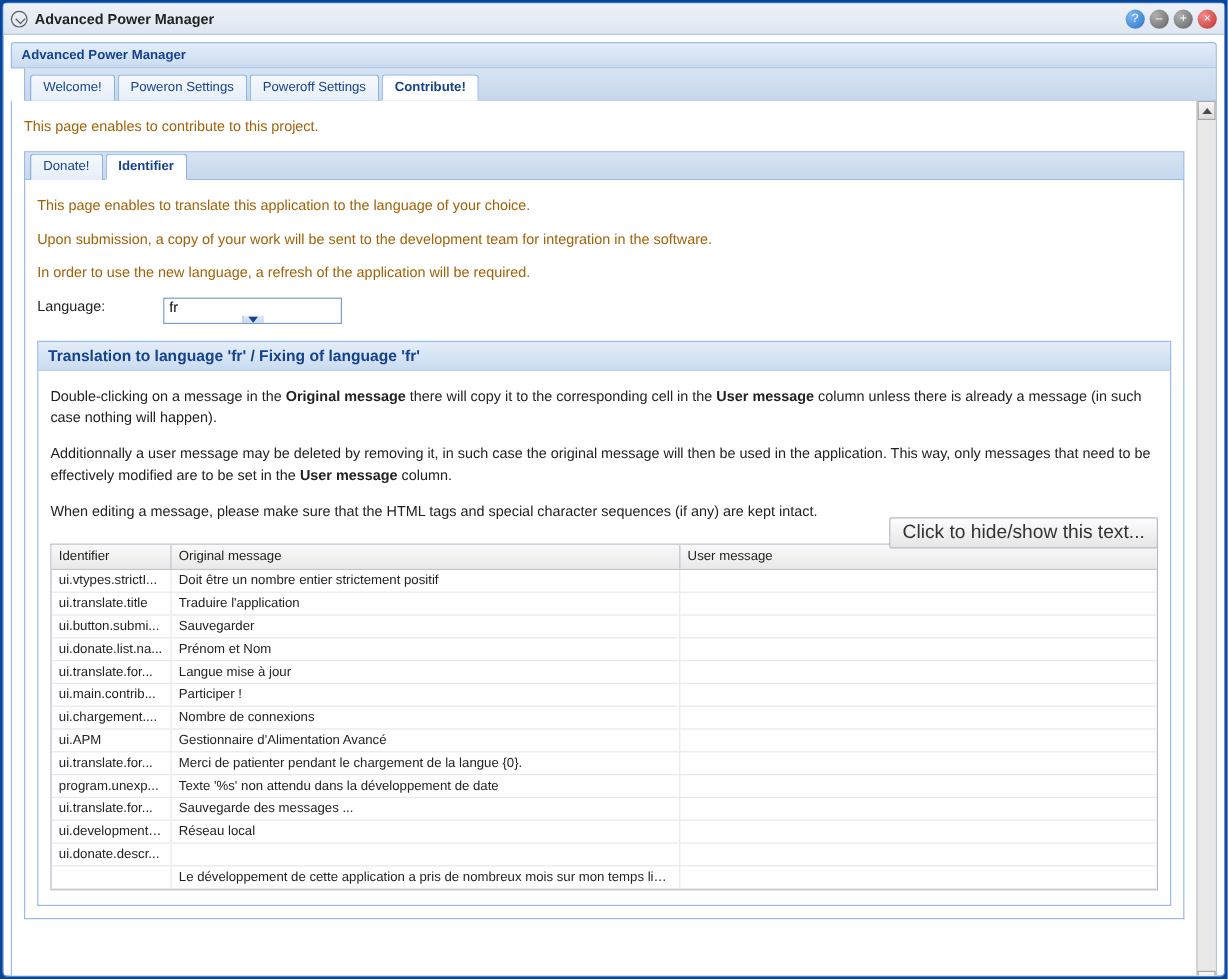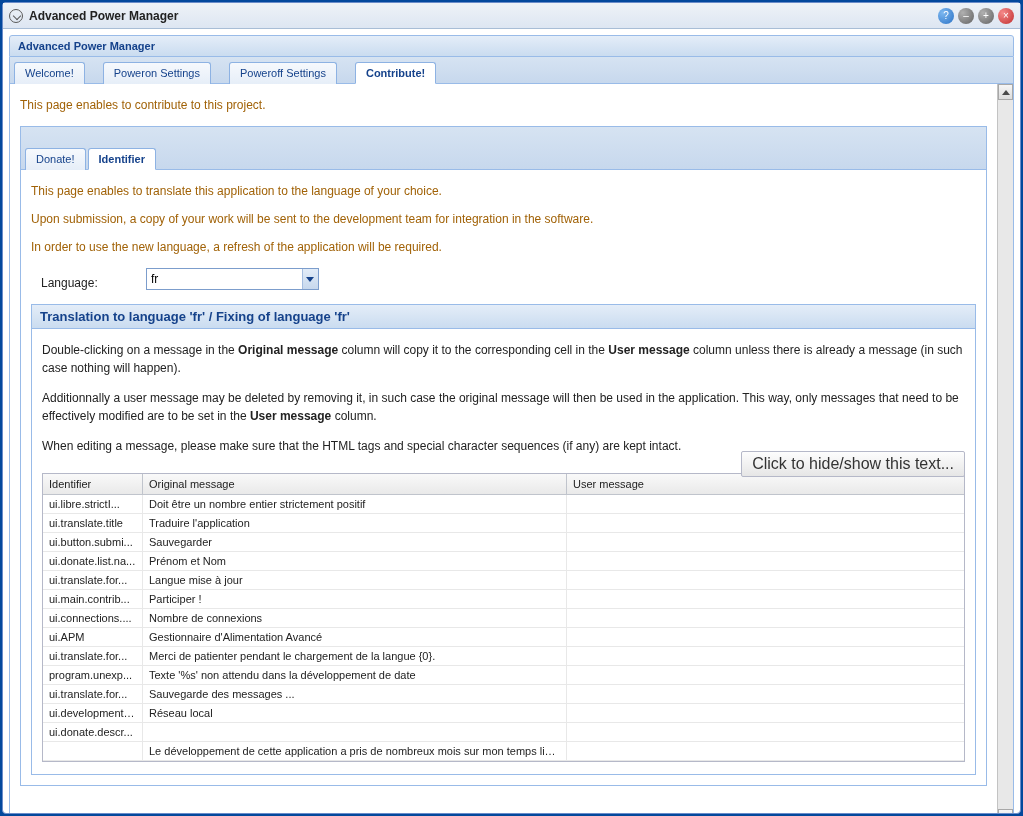--- a/index.html
+++ b/index.html
@@ -10,36 +10,36 @@
 .titlebar .icon::after { content: ""; position: absolute; width: 5px; height: 5px; border-left: 1.5px solid #5a5a5a; border-bottom: 1.5px solid #5a5a5a; transform: rotate(-45deg); top: 3px; left: 4px; }
 .titlebar .title { font-weight: bold; font-size: 12px; color: #222; flex: 1; }
 .winbtns { display: flex; gap: 4px; }
 .winbtn { width: 16px; height: 16px; border-radius: 50%; display: flex; align-items: center; justify-content: center; font-size: 10px; color: #fff; cursor: pointer; }
 .wb-help { background: radial-gradient(circle at 30% 30%, #7db8f0, #2a72c6); }
 .wb-min { background: radial-gradient(circle at 30% 30%, #b0b0b0, #626262); }
 .wb-max { background: radial-gradient(circle at 30% 30%, #b0b0b0, #626262); }
 .wb-close { background: radial-gradient(circle at 30% 30%, #f58a8a, #c12e2e); }
 .content { flex: 1; padding: 6px; overflow: hidden; position: relative; }
 .panel-header { background: linear-gradient(#e4edf8,#cadcf0); border: 1px solid #99bbe8; border-radius: 3px 3px 0 0; padding: 4px 8px; color: #15428b; font-weight: bold; font-size: 11px; }
-.tab-strip { background: linear-gradient(#d6e3f2,#c7d8ed); border: 1px solid #99bbe8; border-top: none; padding: 4px 4px 0 4px; display: flex; gap: 18px; }
+.tab-strip { background: linear-gradient(#d6e3f2,#c7d8ed); border: 1px solid #99bbe8; border-top: none; padding: 4px 4px 0 4px; display: flex; gap: 2px; margin-left: 11px; }
 .tab { background: linear-gradient(#f6f9fd,#e6eef8); border: 1px solid #8db2e3; border-bottom: none; border-radius: 3px 3px 0 0; padding: 4px 10px; font-size: 11px; color: #15428b; cursor: pointer; position: relative; top: 1px; }
 .tab.active { background: #fff; font-weight: bold; border-bottom: 1px solid #fff; z-index: 2; }
 .tab-body { border: 1px solid #99bbe8; border-top: none; background: #fff; height: 742px; display: flex; }
 .main-area { flex: 1; padding: 14px 10px 0 10px; overflow-y: auto; }
 .scrollbar { width: 16px; background: #e8e8e8; border-left: 1px solid #c3c3c3; position: relative; }
 .scroll-up, .scroll-down { height: 16px; background: linear-gradient(#f6f6f6,#dcdcdc); border: 1px solid #a8a8a8; display: flex; align-items: center; justify-content: center; cursor: pointer; }
 .scroll-down { position: absolute; bottom: 0; left: 0; right: 0; }
 .arrow { width: 0; height: 0; border-left: 4px solid transparent; border-right: 4px solid transparent; }
 .arrow-up { border-bottom: 5px solid #4a4a4a; }
 .para { margin: 0 0 14px 0; font-size: 12px; color: #a16207; }
-.sub-tab-strip { background: linear-gradient(#d6e3f2,#c7d8ed); border: 1px solid #99bbe8; padding: 20px 4px 0 4px; display: flex; gap: 2px; }
+.sub-tab-strip { background: linear-gradient(#d6e3f2,#c7d8ed); border: 1px solid #99bbe8; padding: 0 4px 0 4px; display: flex; gap: 2px; }
 .sub-panel { border: 1px solid #99bbe8; border-top: none; background: #fff; padding: 14px 10px 10px 10px; }
-.lang-row { display: flex; align-items: flex-end; margin: 12px 0 14px 10px; }
+.lang-row { display: flex; align-items: flex-start; margin: 12px 0 14px 0; }
 .lang-label { width: 105px; font-size: 12px; color: #222; }
-.combo { display: flex; align-items: center; border: 1px solid #7c9dcc; height: 22px; width: 173px; background: #fff; }
+.combo { display: flex; align-items: center; border: 1px solid #7c9dcc; height: 22px; width: 149px; background: #fff; flex-direction: column; }
 .combo input { border: none; outline: none; font-size: 12px; padding: 0 4px; width: 100%; background: transparent; }
 .combo .trigger { width: 18px; height: 20px; background: linear-gradient(#e2ecf8,#c7d8ed); border-left: 1px solid #a4bde0; display: flex; align-items: center; justify-content: center; cursor: pointer; }
 .combo .trigger .arr { width: 0; height: 0; border-left: 4px solid transparent; border-right: 4px solid transparent; border-top: 5px solid #15428b; }
 .section-header { background: linear-gradient(#e4edf8,#cadcf0); border: 1px solid #99bbe8; padding: 4px 8px; color: #15428b; font-weight: bold; font-size: 13px; margin-top: 0; }
 .section-body { border: 1px solid #99bbe8; border-top: none; padding: 12px 10px; background: #fff; position: relative; }
 .info-p { font-size: 12px; color: #222; line-height: 1.5; margin-bottom: 12px; }
 .info-p b { font-weight: bold; }
 .hide-btn { position: absolute; right: 10px; top: 122px; background: linear-gradient(#fdfdfd,#e6e6e6); border: 1px solid #b5b8c8; border-radius: 2px; padding: 3px 10px; font-size: 16px; color: #333; cursor: pointer; }
 .grid { border: 1px solid #b5b8c8; margin-top: 18px; }
 .grid-head { display: flex; background: linear-gradient(#f9f9f9,#e9e9e9); border-bottom: 1px solid #c0c4cc; }
@@ -94,37 +94,37 @@
               <input type="text" value="fr" style="">
               <div class="trigger">
                   <div class="arr"></div>
                 </div>
             </div>
           </div>
 
           <div class="section-header">Translation to language 'fr' / Fixing of language 'fr'</div>
           <div class="section-body">
             <p class="info-p">
-              <span>Double-clicking on a message in the </span><b>Original message</b><span> column will copy it to the corresponding cell in the </span><b>User message</b><span> column unless there is already a message (in such case nothing will happen).</span>
+              <span>Double-clicking on a message in the </span><b>Original message</b><span> there will copy it to the corresponding cell in the </span><b>User message</b><span> column unless there is already a message (in such case nothing will happen).</span>
             </p>
             <p class="info-p">
               <span>Additionnally a user message may be deleted by removing it, in such case the original message will then be used in the application. This way, only messages that need to be effectively modified are to be set in the </span><b>User message</b><span> column.</span>
             </p>
             <p class="info-p" style="margin-bottom:0">When editing a message, please make sure that the HTML tags and special character sequences (if any) are kept intact.</p>
             <button class="hide-btn">Click to hide/show this text...</button>
 
             <div class="grid">
               <div class="grid-head">
                 <div class="gh col-id">Identifier</div>
                 <div class="gh col-orig">Original message</div>
                 <div class="gh col-user">User message</div>
               </div>
               <div id="grid-rows">
                   <div class="grid-row">
-                    <div class="gc col-id">ui.libre.strictI...</div>
+                    <div class="gc col-id">ui.vtypes.strictI...</div>
                     <div class="gc col-orig">Doit être un nombre entier strictement positif</div>
                     <div class="gc col-user"></div>
                   </div>
                   <div class="grid-row">
                     <div class="gc col-id">ui.translate.title</div>
                     <div class="gc col-orig">Traduire l'application</div>
                     <div class="gc col-user"></div>
                   </div>
                   <div class="grid-row">
                     <div class="gc col-id">ui.button.submi...</div>
@@ -140,21 +140,21 @@
                     <div class="gc col-id">ui.translate.for...</div>
                     <div class="gc col-orig">Langue mise à jour</div>
                     <div class="gc col-user"></div>
                   </div>
                   <div class="grid-row">
                     <div class="gc col-id">ui.main.contrib...</div>
                     <div class="gc col-orig">Participer !</div>
                     <div class="gc col-user"></div>
                   </div>
                   <div class="grid-row">
-                    <div class="gc col-id">ui.connections....</div>
+                    <div class="gc col-id">ui.chargement....</div>
                     <div class="gc col-orig">Nombre de connexions</div>
                     <div class="gc col-user"></div>
                   </div>
                   <div class="grid-row">
                     <div class="gc col-id">ui.APM</div>
                     <div class="gc col-orig">Gestionnaire d'Alimentation Avancé</div>
                     <div class="gc col-user"></div>
                   </div>
                   <div class="grid-row">
                     <div class="gc col-id">ui.translate.for...</div>

